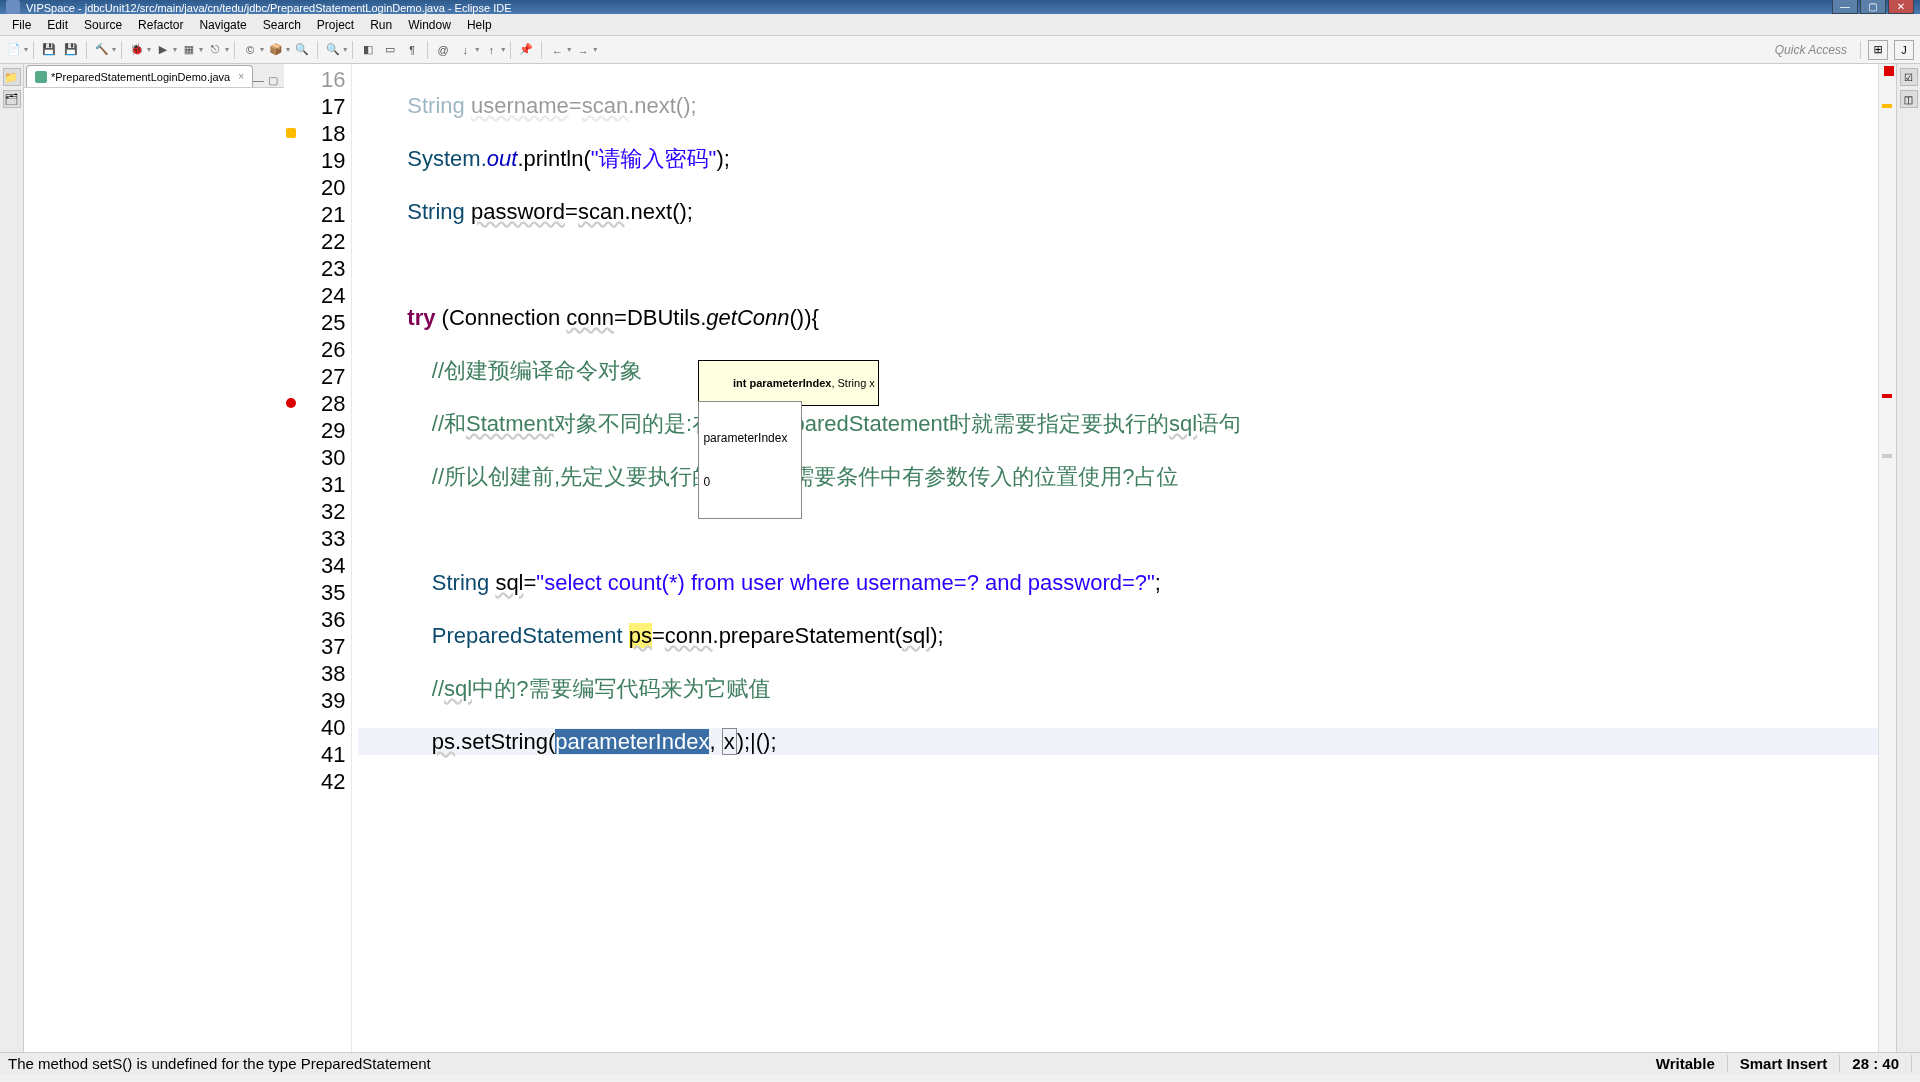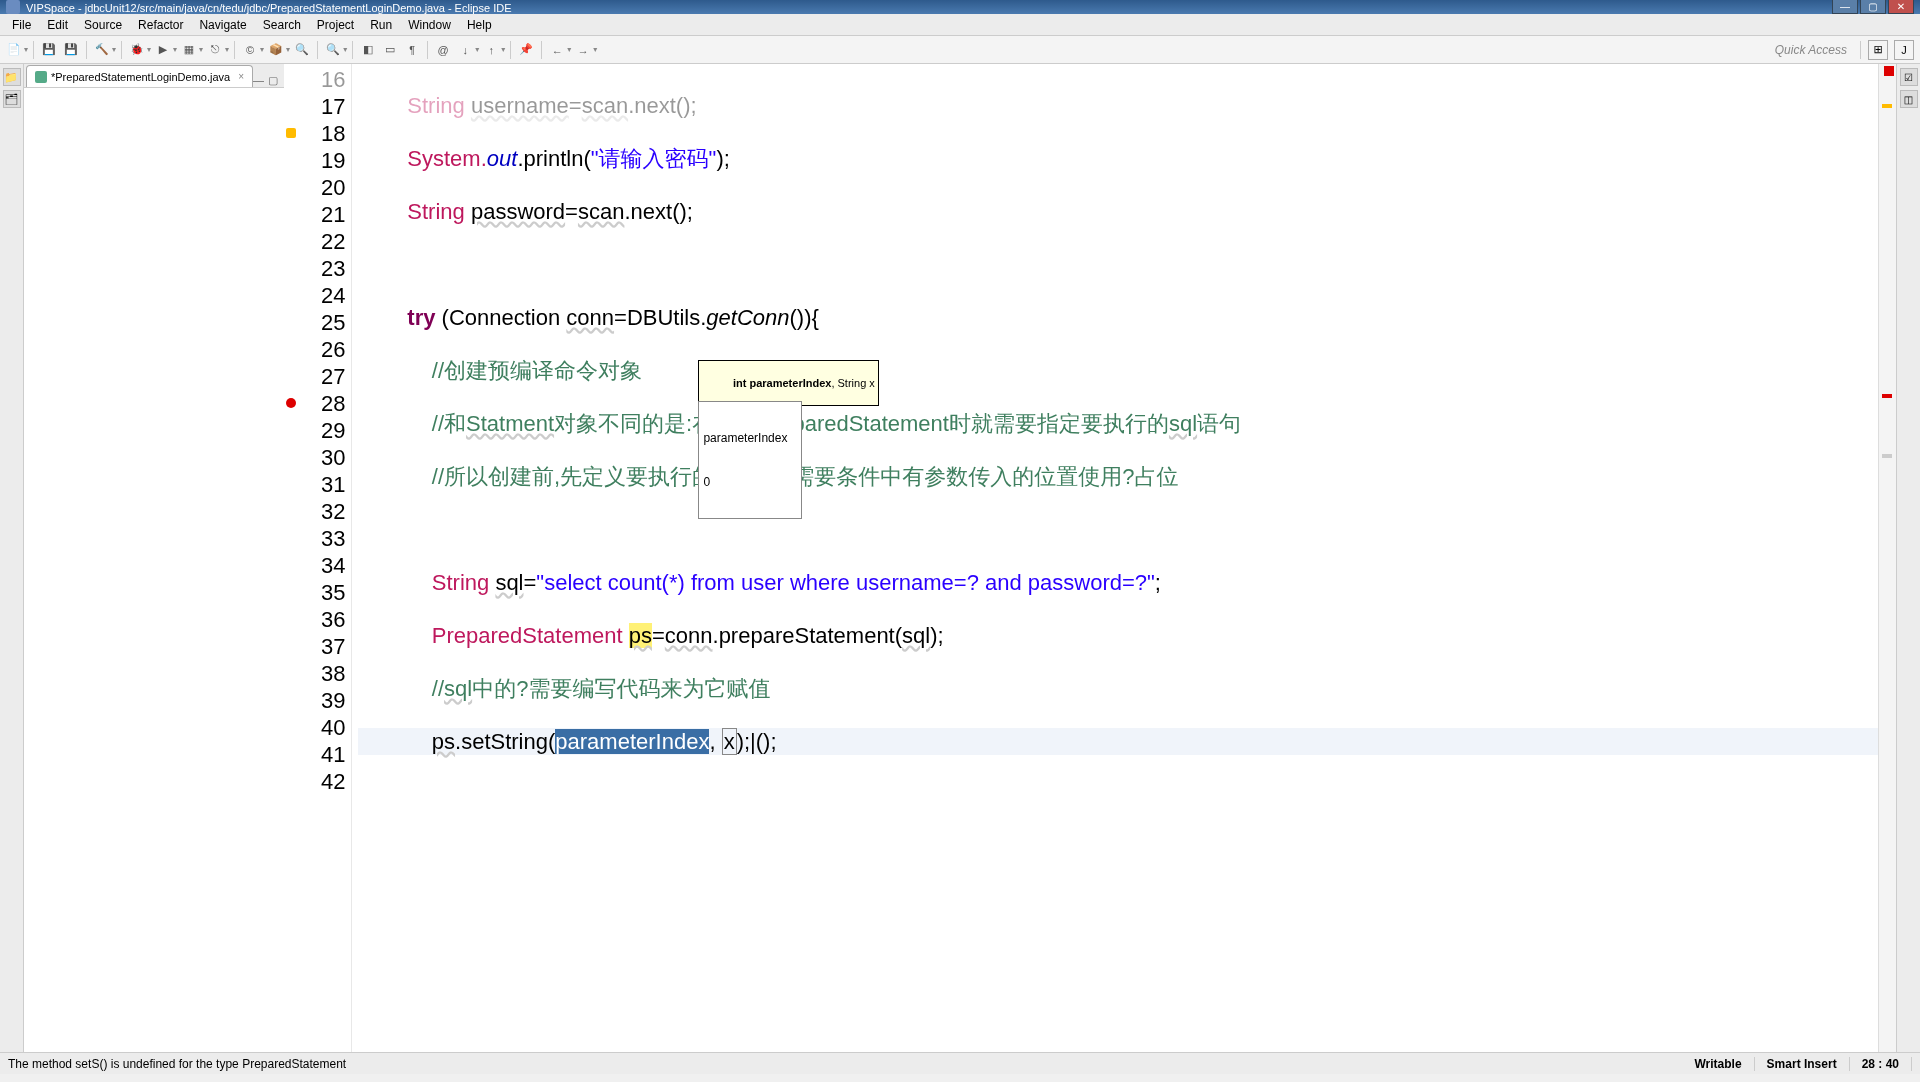--- a/index.html
+++ b/index.html
@@ -39,41 +39,41 @@
 .gutter .ln.warn::before { content: ""; position: absolute; left: 2px; top: 8px; width: 10px; height: 10px; background: #fb0; border-radius: 2px; }
 
 .code { flex: 1; padding-left: 6px; padding-top: 2px; white-space: pre; color: #000; position: relative; }
 .code .cl { height: 27px; line-height: 27px; }
 .code .cl.hl { background: #f0f4fa; }
 .kw { color: #7f0055; font-weight: bold; }
 .str { color: #2a00ff; }
 .fld { color: #0000c0; }
 .mth { font-style: italic; }
 .cmt { color: #3f7f5f; }
-.cls { color: #be185d; }
+.cls { color: #0c4a6e; }
 .und { text-decoration: underline wavy #ccc; }
 .sel { background: #3a6ea5; color: #fff; }
 .box { border: 1px solid #888; padding: 0 1px; }
 .hly { background: #fff176; }
 
 .tooltip { position: absolute; background: #ffffe1; border: 1px solid #000; font-size: 11px; padding: 1px 3px; font-family: "Segoe UI", sans-serif; line-height: 14px; }
 .tooltip b { font-weight: bold; }
 .popup { position: absolute; background: #fff; border: 1px solid #888; font-size: 12px; font-family: "Segoe UI", sans-serif; width: 104px; }
 .popup .pi { padding: 1px 4px; }
 
 .ovr { width: 18px; background: #f4f4f4; border-left: 1px solid #ddd; position: relative; }
 .ovr .m { position: absolute; left: 3px; width: 10px; height: 4px; }
 .ovr .m.err { background: #d00; }
 .ovr .m.warn { background: #fb0; }
 .ovr .sq { position: absolute; top: 2px; right: 2px; width: 10px; height: 10px; background: #d00; }
 
 .rightbar { width: 24px; background: #ececec; border-left: 1px solid #ccc; display: flex; flex-direction: column; align-items: center; padding-top: 4px; gap: 4px; }
 .rightbar .rb { width: 18px; height: 18px; background: #ddd; border: 1px solid #bbb; font-size: 10px; display: flex; align-items: center; justify-content: center; }
 
-.statusbar { height: 22px; background: #ececec; border-top: 1px solid #ccc; display: flex; align-items: center; font-size: 12px; padding: 0 8px; }
+.statusbar { height: 22px; background: #ececec; border-top: 1px solid #ccc; display: flex; align-items: center; font-size: 15px; padding: 0 8px; }
 .statusbar .sf { padding: 0 12px; border-right: 1px solid #ccc; }
 .statusbar .right { margin-left: auto; display: flex; font-weight: bold; }
 .hscroll { height: 16px; background: #f0f0f0; border-top: 1px solid #ddd; }
 </style>
 </head>
 <body>
 
 <div class="titlebar">
   <div class="ticon"></div>
   <span>VIPSpace - jdbcUnit12/src/main/java/cn/tedu/jdbc/PreparedStatementLoginDemo.java - Eclipse IDE</span>

